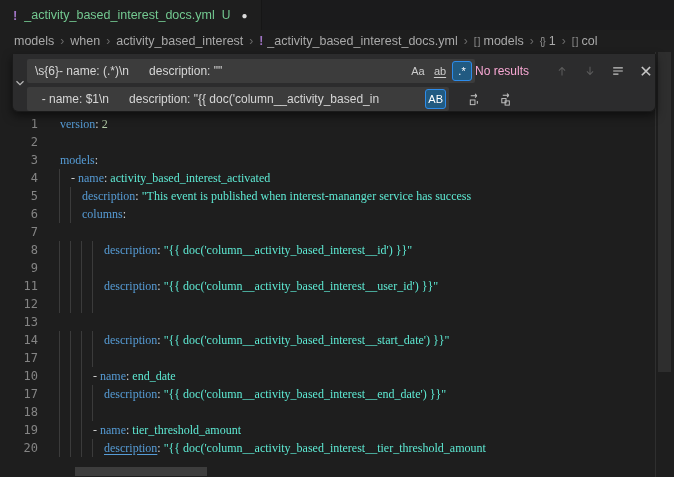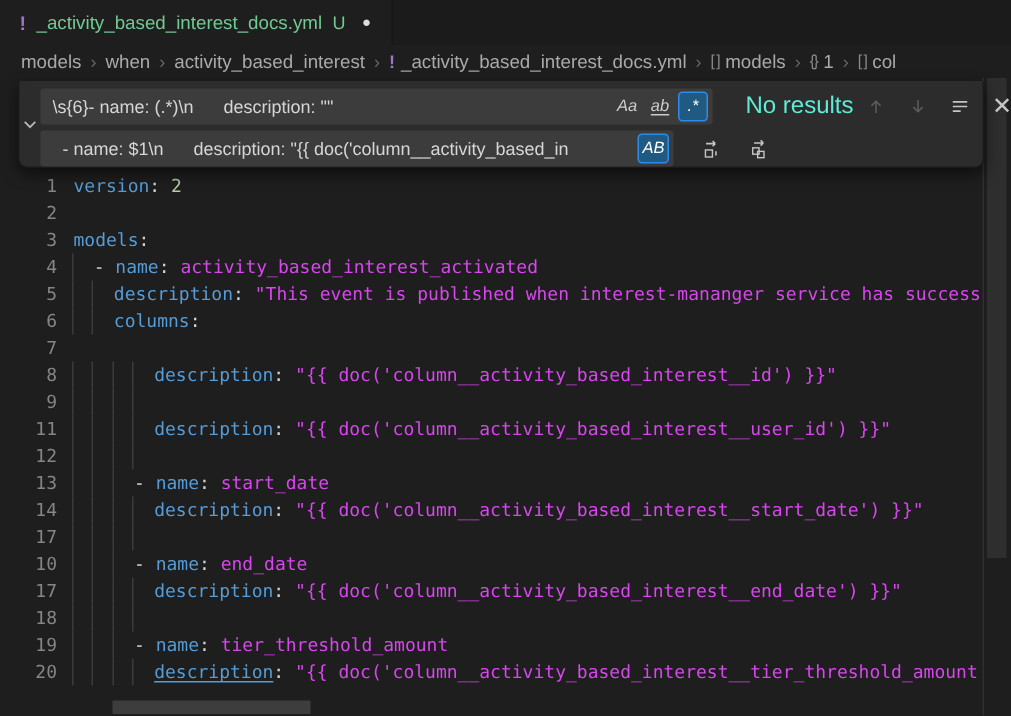--- a/index.html
+++ b/index.html
@@ -25,24 +25,24 @@
 
   
   .editor { position:relative; height:425px; background:#1e1e1e; }
 
   
   .code-area { position:absolute; top:0; left:0; right:19px; bottom:0;
     padding-top:63px; overflow:hidden;
     font-family:"DejaVu Sans Mono", monospace; font-size:12px; line-height:18px; }
   .cline { display:flex; height:18px; white-space:pre; }
   .ln { width:38px; flex:none; text-align:right; color:#858585; user-select:none; }
-  .ctext { margin-left:11px; white-space:pre; color:#d4d4d4; }
+  .ctext { margin-left:22px; white-space:pre; color:#d4d4d4;font-family:Liberation Serif, serif; }
   .guide { display:inline-block; width:2ch; height:18px; vertical-align:top;
     border-left:1px solid #3b3b3b; margin-left:-1px; }
-  .k { color:#569cd6; } .p { color:#d4d4d4; } .s { color:#d946ef; } .n { color:#b5cea8; }
+  .k { color:#569cd6; } .p { color:#d4d4d4; } .s { color:#5eead4; } .n { color:#b5cea8; }
   .ku { color:#569cd6; text-decoration:underline; text-underline-offset:2px; }
 
   
   .sb-gutter { position:absolute; top:0; right:0; width:19px; height:100%;
     border-left:1px solid #2f2f2f; }
   .vsb { position:absolute; top:0; right:3px; width:13px; height:320px;
     background:rgba(121,121,121,0.18); }
   .hsb { position:absolute; left:75px; bottom:1px; width:132px; height:9px;
     background:rgba(121,121,121,0.35); }
 
@@ -55,24 +55,24 @@
     color:#b8b8b8; cursor:pointer; }
   .fw-main { flex:1; padding:5px 6px 6px 0; display:flex; flex-direction:column; gap:4px; }
   .fw-row { display:flex; align-items:center; height:24px; }
   .fw-input { height:24px; background:#3c3c3c; border-radius:2px; display:flex;
     align-items:center; padding:0 3px 0 8px; color:#d6d6d6; font-size:12px; overflow:hidden; }
   .fw-input.find { width:448px; }
   .fw-input.replace { width:422px; }
   .fw-text { flex:1; white-space:pre; overflow:hidden; }
   .opt { min-width:20px; height:20px; margin-left:2px; display:flex; align-items:center;
     justify-content:center; border-radius:3px; color:#cccccc; font-size:11px;
-    border:1px solid transparent; cursor:pointer; flex:none; padding:0 2px;font-style:italic; }
+    border:1px solid transparent; cursor:pointer; flex:none; padding:0 2px; }
   .opt.ww { text-decoration:underline; text-underline-offset:2px; }
   .opt.active { background:rgba(0,127,212,0.45); border-color:#2d8ceb; color:#ffffff; }
-  .fw-status { color:#5eead4; font-size:16px; margin-left:22px; width:76px; flex:none; }
+  .fw-status { color:#f9a8d4; font-size:12px; margin-left:0; width:76px; flex:none; }
   .fw-btn { width:22px; height:22px; display:flex; align-items:center; justify-content:center;
     color:#c5c5c5; border-radius:4px; cursor:pointer; flex:none; }
   .fw-btn.disabled { color:#5c5c5c; cursor:default; }
   .fw-btn svg, .fw-toggle svg { display:block; }
   .fw-gap { width:6px; flex:none; }
   .rep-btns { display:flex; align-items:center; margin-left:14px; gap:10px; }
 </style>
 </head>
 <body>
 
@@ -203,21 +203,21 @@
         <div class="cline"><span class="ln">2</span><span class="ctext"></span></div>
         <div class="cline"><span class="ln">3</span><span class="ctext"><span class="k">models</span><span class="p">:</span></span></div>
         <div class="cline"><span class="ln">4</span><span class="ctext"><span class="guide"></span><span class="p">- </span><span class="k">name</span><span class="p">:</span><span class="s"> activity_based_interest_activated</span></span></div>
         <div class="cline"><span class="ln">5</span><span class="ctext"><span class="guide"></span><span class="guide"></span><span class="k">description</span><span class="p">:</span><span class="s"> "This event is published when interest-mananger service has success</span></span></div>
         <div class="cline"><span class="ln">6</span><span class="ctext"><span class="guide"></span><span class="guide"></span><span class="k">columns</span><span class="p">:</span></span></div>
         <div class="cline"><span class="ln">7</span></div>
         <div class="cline"><span class="ln">8</span><span class="ctext"><span class="guide"></span><span class="guide"></span><span class="guide"></span><span class="guide"></span><span class="k">description</span><span class="p">:</span><span class="s"> "{{ doc('column__activity_based_interest__id') }}"</span></span></div>
         <div class="cline"><span class="ln">9</span><span class="ctext"><span class="guide"></span><span class="guide"></span><span class="guide"></span><span class="guide"></span></span></div>
         <div class="cline"><span class="ln">11</span><span class="ctext"><span class="guide"></span><span class="guide"></span><span class="guide"></span><span class="guide"></span><span class="k">description</span><span class="p">:</span><span class="s"> "{{ doc('column__activity_based_interest__user_id') }}"</span></span></div>
         <div class="cline"><span class="ln">12</span><span class="ctext"><span class="guide"></span><span class="guide"></span><span class="guide"></span><span class="guide"></span></span></div>
-        <div class="cline"><span class="ln">13</span><span class="ctext"><span class="guide"></span><span class="guide"></span><span class="guide"></span><span class="p">- </span><span class="k">name</span><span class="p">:</span><span class="s"> start_date</span></span></div>
+        <div class="cline"><span class="ln">13</span></div>
         <div class="cline"><span class="ln">14</span><span class="ctext"><span class="guide"></span><span class="guide"></span><span class="guide"></span><span class="guide"></span><span class="k">description</span><span class="p">:</span><span class="s"> "{{ doc('column__activity_based_interest__start_date') }}"</span></span></div>
         <div class="cline"><span class="ln">17</span><span class="ctext"><span class="guide"></span><span class="guide"></span><span class="guide"></span><span class="guide"></span></span></div>
         <div class="cline"><span class="ln">10</span><span class="ctext"><span class="guide"></span><span class="guide"></span><span class="guide"></span><span class="p">- </span><span class="k">name</span><span class="p">:</span><span class="s"> end_date</span></span></div>
         <div class="cline"><span class="ln">17</span><span class="ctext"><span class="guide"></span><span class="guide"></span><span class="guide"></span><span class="guide"></span><span class="k">description</span><span class="p">:</span><span class="s"> "{{ doc('column__activity_based_interest__end_date') }}"</span></span></div>
         <div class="cline"><span class="ln">18</span><span class="ctext"><span class="guide"></span><span class="guide"></span><span class="guide"></span><span class="guide"></span></span></div>
         <div class="cline"><span class="ln">19</span><span class="ctext"><span class="guide"></span><span class="guide"></span><span class="guide"></span><span class="p">- </span><span class="k">name</span><span class="p">:</span><span class="s"> tier_threshold_amount</span></span></div>
         <div class="cline"><span class="ln">20</span><span class="ctext"><span class="guide"></span><span class="guide"></span><span class="guide"></span><span class="guide"></span><span class="ku">description</span><span class="p">:</span><span class="s"> "{{ doc('column__activity_based_interest__tier_threshold_amount</span></span></div>
       </div>
   </div>
 

